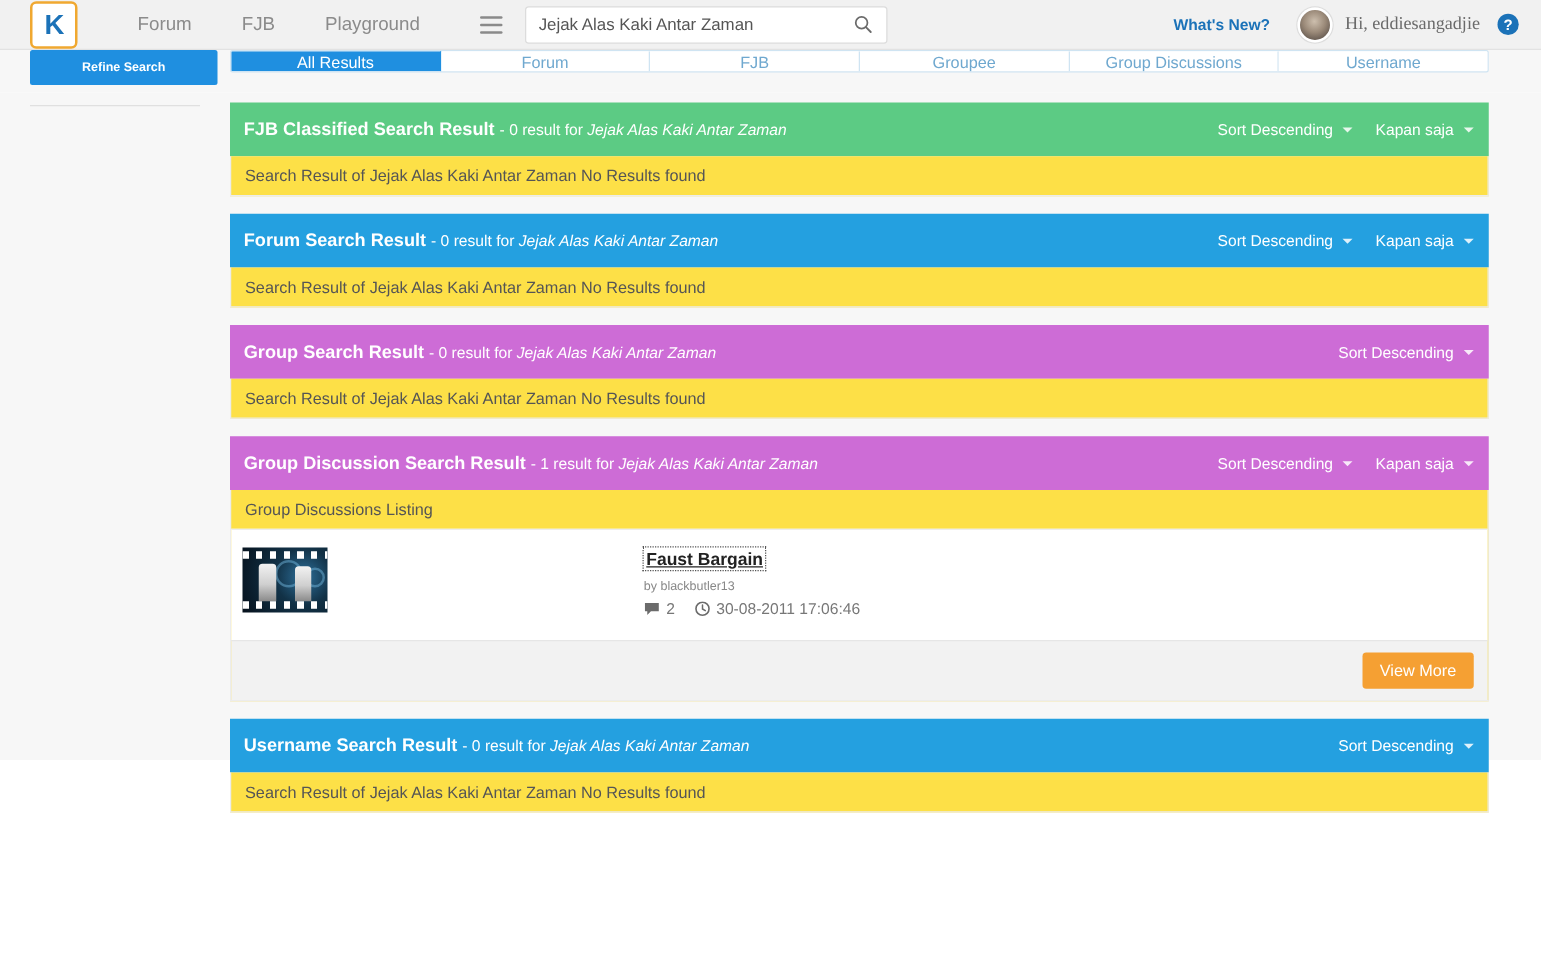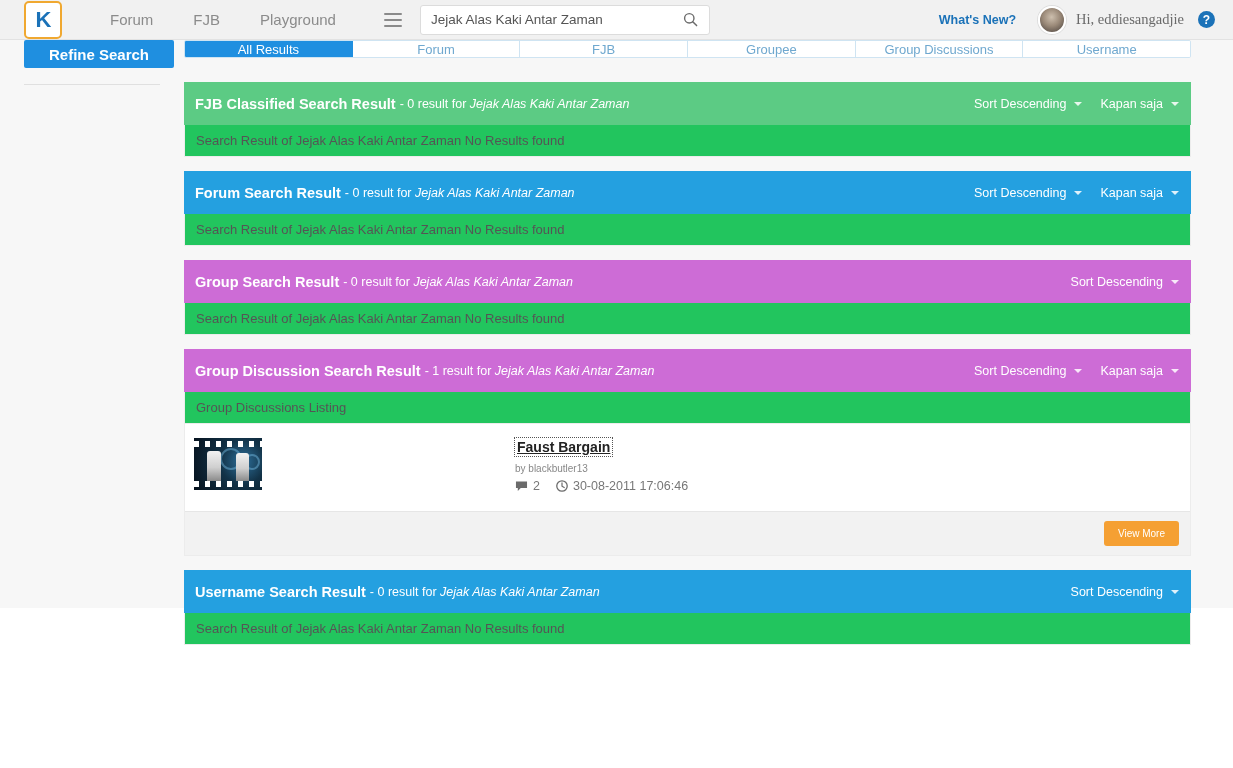--- a/index.html
+++ b/index.html
@@ -139,21 +139,21 @@
     background: #f7f7f7;
     display: flex;
     align-items: flex-start;
   }
   .refine-btn {
     width: 150px;
     margin-left: 24px;
     height: 28px;
     background: #1f8fe0;
     color: #ffffff;
-    font-size: 15px;
+    font-size: 10px;
     font-weight: bold;
     border: none;
     border-radius: 2px;
     cursor: pointer;
     font-family: "Liberation Sans", sans-serif;
     display: flex; align-items: center; justify-content: center;
     flex: none;
   }
   .tabs {
     display: flex;
@@ -243,21 +243,21 @@
   }
   .caret {
     margin-left: 8px;
     width: 0; height: 0;
     border-left: 4px solid transparent;
     border-right: 4px solid transparent;
     border-top: 4px solid rgba(255,255,255,0.85);
   }
 
   .sec-body {
-    background: #22c55e;
+    background: #fde047;
     border-left: 1px solid #ececec;
     border-right: 1px solid #ececec;
     border-bottom: 1px solid #ececec;
   }
   .noresult {
     padding: 8px 11px;
     font-size: 13px;
     color: #555555;
   }
   .listing-label {
@@ -342,21 +342,21 @@
     border-top: 1px solid #e6e6e6;
     padding: 9px 11px;
     display: flex;
     justify-content: flex-end;
   }
   .view-more {
     background: #f5a033;
     color: #ffffff;
     border: none;
     border-radius: 3px;
-    font-size: 10px;
+    font-size: 13px;
     font-family: "Liberation Sans", sans-serif;
     padding: 7px 14px;
     cursor: pointer;
   }
 </style>
 </head>
 <body>
 
 <div class="header">
   <div class="logo-wrap">

